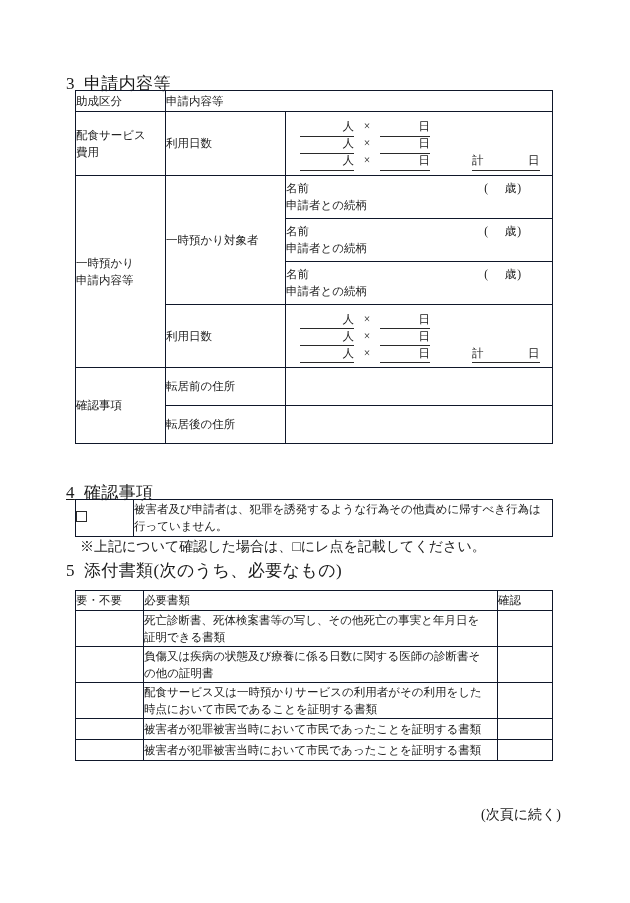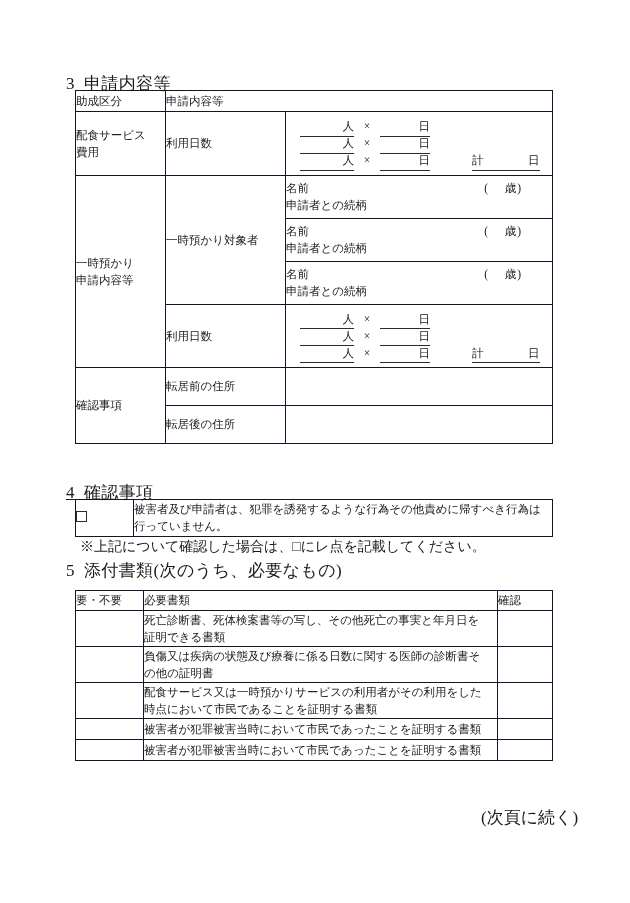--- a/index.html
+++ b/index.html
@@ -117,21 +117,21 @@
     white-space: nowrap;
   }
 
   
   .doc-text { padding: 3px 7px 4px 8px; line-height: 1.45; }
   .hdr { text-align: center; padding: 3px 4px; }
 
   
   .footer {
     position: absolute;
-    font-size: 17px;
+    font-size: 14px;
     white-space: nowrap;
   }
 </style>
 </head>
 <body>
 
 <div class="page">
 
   <div class="section-head" style="left:66px; top:72px;">
     <span class="num">3</span><span>申請内容等</span>

